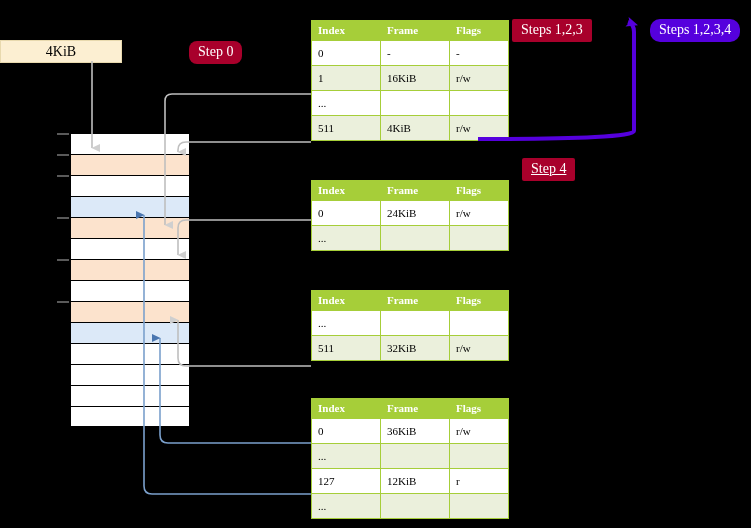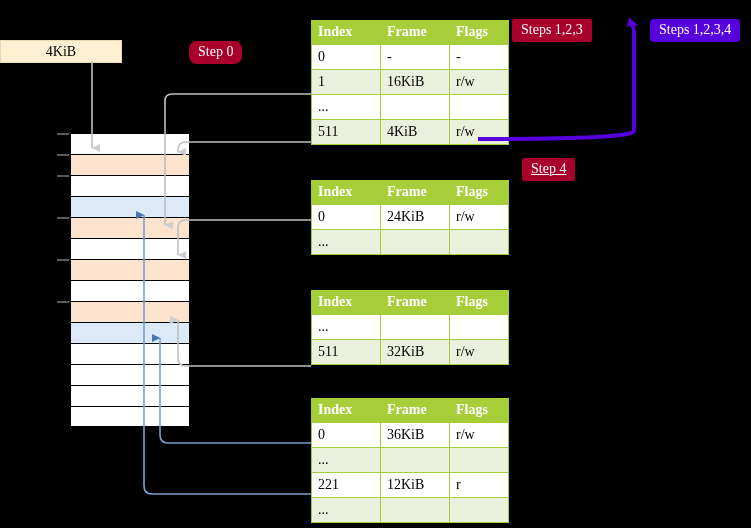--- a/index.html
+++ b/index.html
@@ -21,42 +21,42 @@
     font-size:14px;line-height:1;
   }
 
   
   .pill{
     position:absolute;color:#ffffff;font-size:14px;line-height:1;
     padding:4px 9px 5px 9px;white-space:nowrap;
   }
   .pill-crimson{background:#A8002B;border-radius:8px;}
   .pill-crimson-sq{background:#A8002B;border-radius:2px;}
-  .pill-purple{background:#5500DD;border-radius:4px;}
+  .pill-purple{background:#5500DD;border-radius:10px;}
   #step0{left:189px;top:41px;}
   #steps123{left:512px;top:19px;}
   #steps1234{left:650px;top:19px;}
   #step4{left:522px;top:158px;text-decoration:underline;}
 
   
   .memcol{position:absolute;left:70px;top:133px;width:120px;}
   .memrow{
     height:21px;box-sizing:border-box;
     border-left:1px solid #000;border-right:1px solid #000;
     border-top:1px solid #000;background:#fff;
   }
   .memrow:last-child{border-bottom:1px solid #000;}
   .memrow.peach{background:#FCE3CD;}
   .memrow.blue{background:#DCE9F8;}
   .tick{position:absolute;left:-14px;width:12px;height:0;border-top:2px solid #5a5a5a;}
 
   
   .ptable{
     position:absolute;border-collapse:collapse;
-    font-size:14px;background:#fde047;
+    font-size:11px;background:#fde047;
   }
   .ptable th{
     background:#A6CE39;color:#fff;font-weight:bold;
     text-align:left;padding:3px 6px 4px 6px;
     border:1px solid #A6CE39;
   }
   .ptable td{
     padding:2px 6px 3px 6px;border:1px solid #A6CE39;
     background:#fff;height:19px;
   }
@@ -200,21 +200,21 @@
           <td class="c-index">0</td>
           <td class="c-frame">36KiB</td>
           <td class="c-flags">r/w</td>
         </tr>
         <tr class="alt">
           <td class="c-index">...</td>
           <td class="c-frame"></td>
           <td class="c-flags"></td>
         </tr>
         <tr>
-          <td class="c-index">221</td>
+          <td class="c-index">127</td>
           <td class="c-frame">12KiB</td>
           <td class="c-flags">r</td>
         </tr>
         <tr class="alt">
           <td class="c-index">...</td>
           <td class="c-frame"></td>
           <td class="c-flags"></td>
         </tr>
       </tbody>
     </table>

